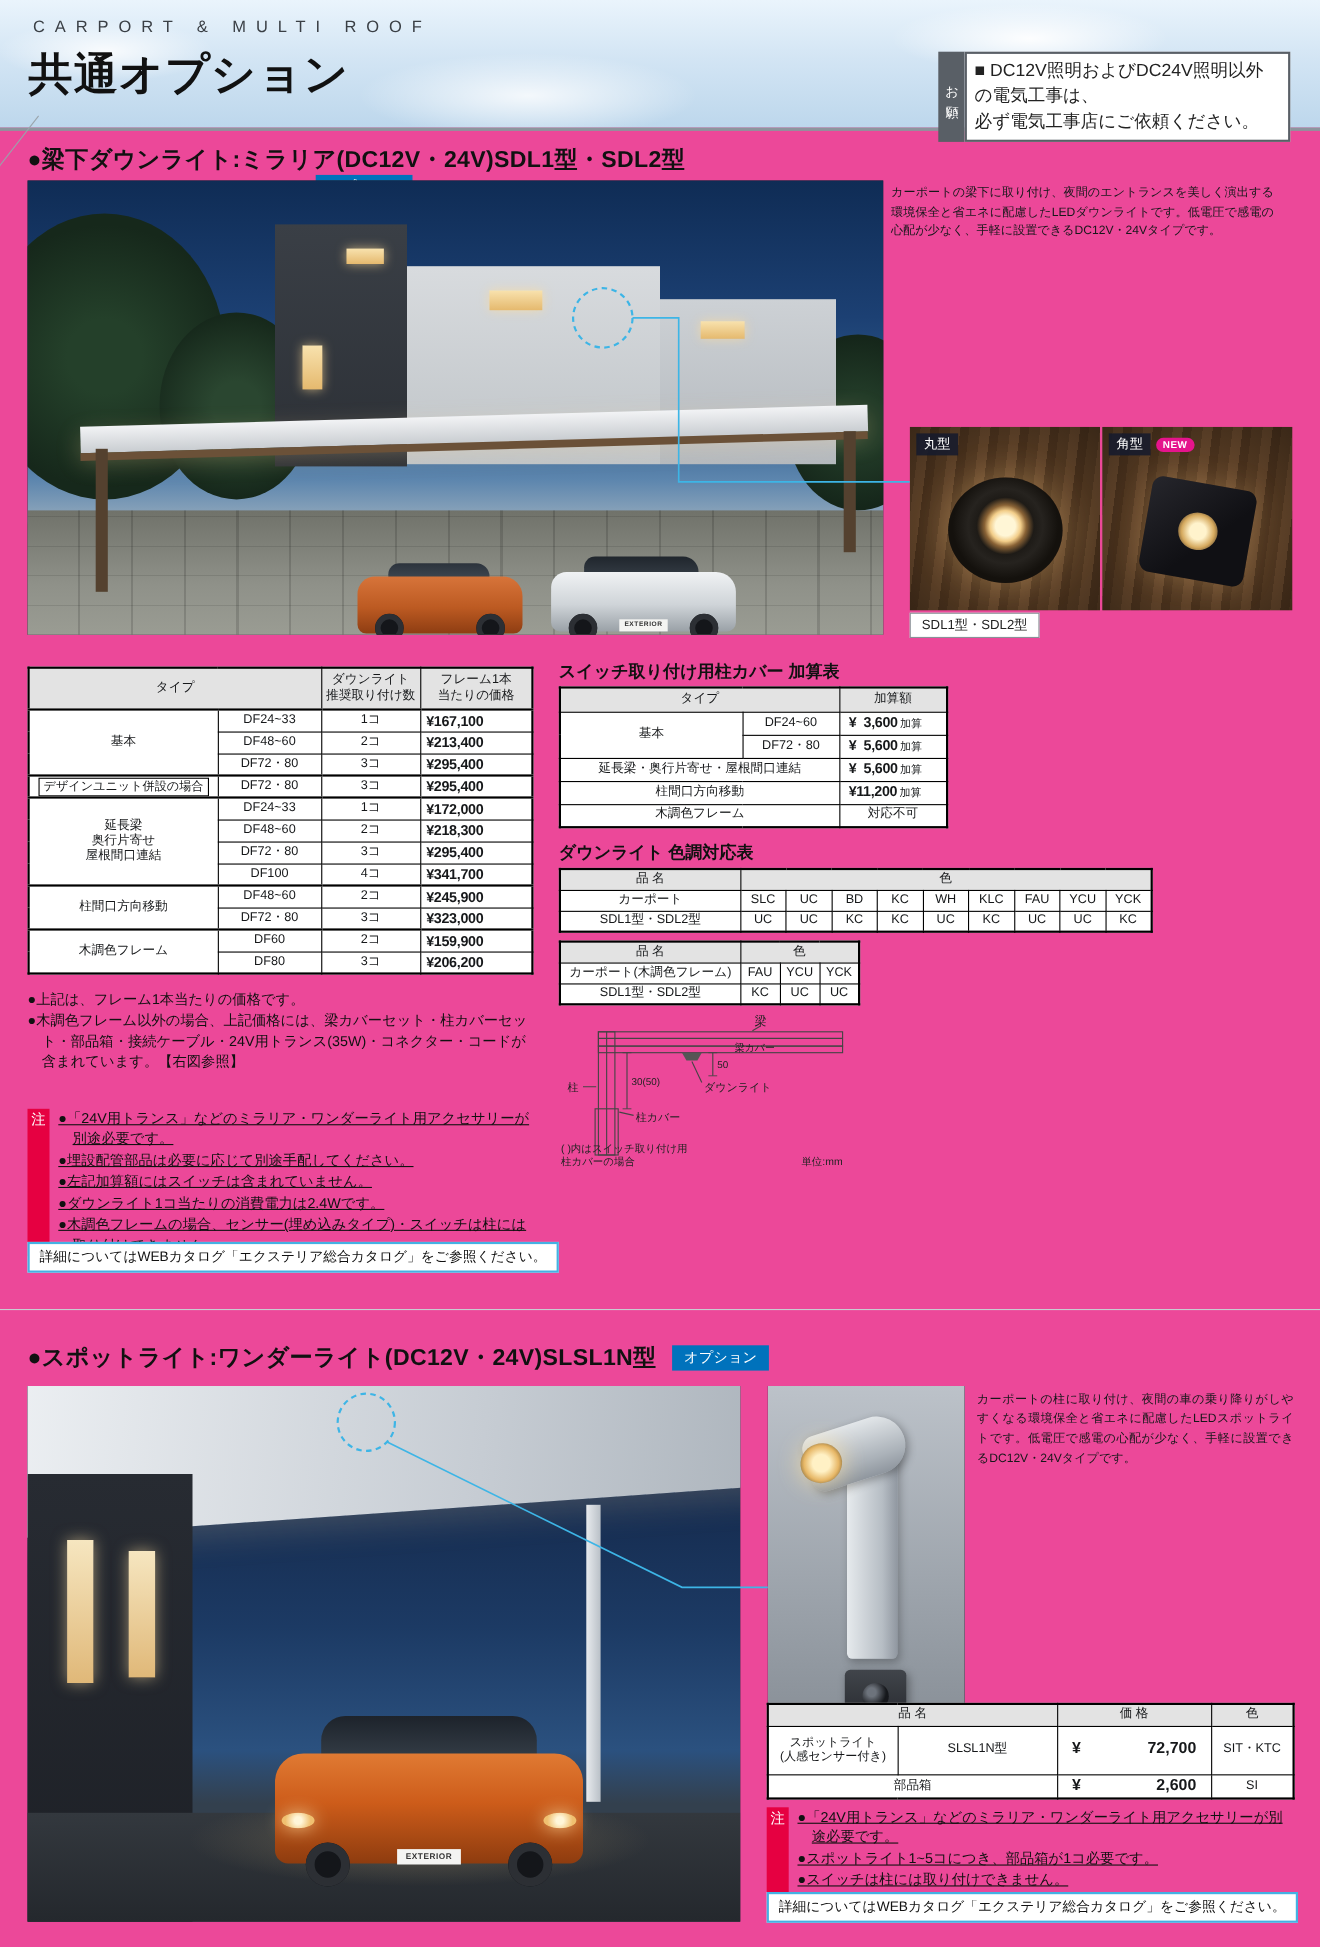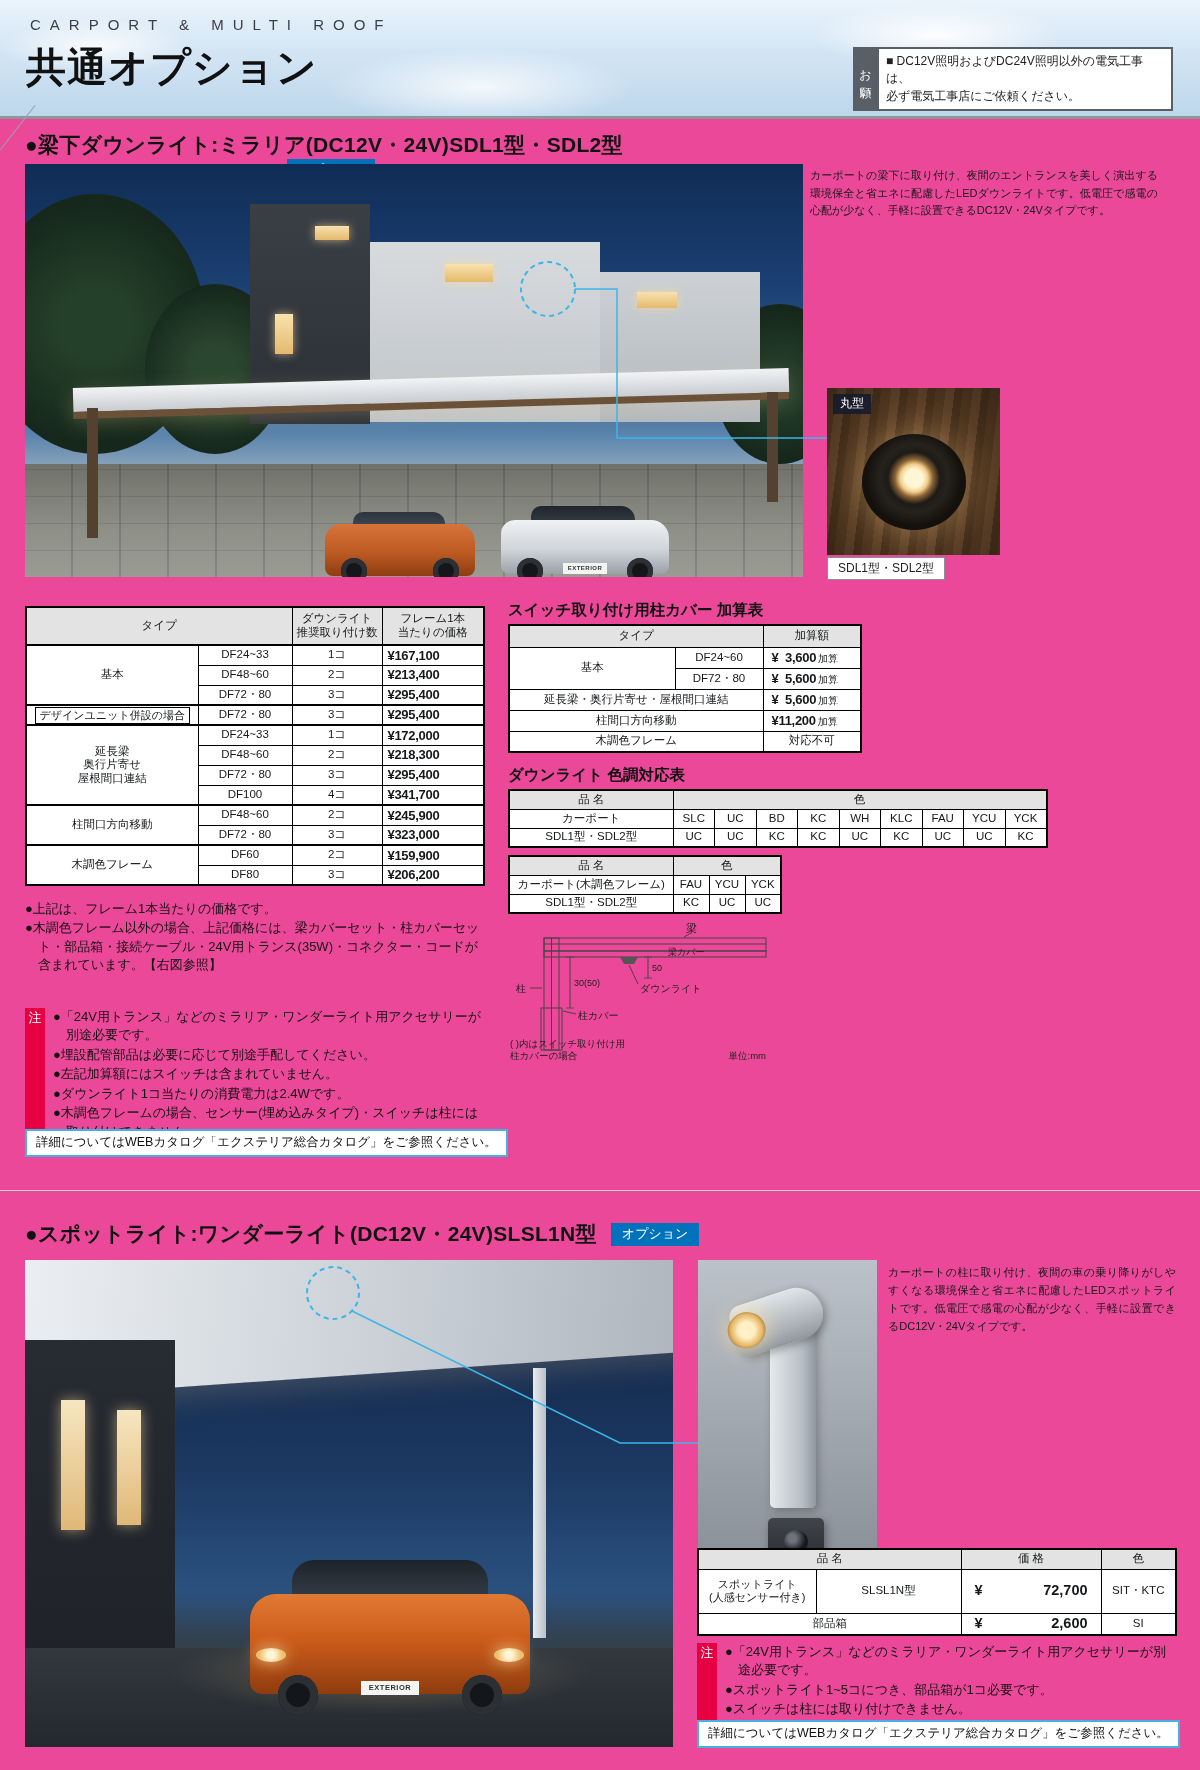--- a/index.html
+++ b/index.html
@@ -14,21 +14,21 @@
                  radial-gradient(ellipse 220px 55px at 40% 75%,rgba(255,255,255,.8),transparent 70%),
                  radial-gradient(ellipse 140px 40px at 8% 40%,rgba(255,255,255,.85),transparent 70%);}
   .brand{position:absolute;left:30px;top:16px;font-size:15px;letter-spacing:9px;color:#3a3f45;z-index:2;}
   .pagetitle{position:absolute;left:26px;top:40px;font-size:40px;font-weight:bold;color:#111;z-index:2;letter-spacing:1px;}
   .hd-rule{position:absolute;left:0;top:116px;width:1200px;height:3px;background:#8d959d;}
   .slash{position:absolute;left:-8px;top:160px;width:70px;height:1px;background:#9aa4ab;
          transform:rotate(-52deg);transform-origin:left center;}
   .notice{position:absolute;left:853px;top:47px;display:flex;z-index:3;}
   .notice-tab{width:24px;background:#595f66;color:#fff;writing-mode:vertical-rl;
       display:flex;align-items:center;justify-content:center;font-size:12px;letter-spacing:3px;}
-  .notice-body{width:278px;border:2px solid #595f66;background:#fff;font-size:12px;
+  .notice-body{width:278px;border:2px solid #595f66;background:#fff;font-size:16px;
       line-height:1.45;padding:4px 7px;white-space:pre-line;color:#222;}
 
   
   .sec-title{position:absolute;display:flex;align-items:center;}
   .sec-title-text{font-size:21px;font-weight:bold;color:#111;letter-spacing:.3px;}
   .badge{background:#0072bc;color:#fff;font-size:13px;padding:2px 11px 3px;margin-left:14px;white-space:nowrap;}
 
   .para{position:absolute;font-size:11px;line-height:1.6;text-align:justify;color:#16181a;}
 
   
@@ -121,21 +121,21 @@
 
   .clrtbl{font-size:11.5px;}
   .clrtbl tr{height:19px;}
   .clrtbl tr.thead{height:19px;}
 
   
   .notes{position:absolute;font-size:13px;line-height:1.42;color:#111;}
   .notes div{padding-left:13px;text-indent:-13px;margin-bottom:1px;}
   .chu{position:absolute;display:flex;}
   .chu-tab{width:20px;background:#e60041;color:#fff;font-size:13px;text-align:center;padding-top:1px;flex:0 0 20px;}
-  .chu-body{margin-left:8px;font-size:13px;line-height:1.42;color:#111;}
+  .chu-body{margin-left:8px;font-size:13px;line-height:1.42;color:#111;text-decoration:underline;}
   .chu-body div{padding-left:13px;text-indent:-13px;margin-bottom:1px;}
   .webbox{position:absolute;border:2px solid #45b1e3;background:#fff;padding:3px 9px 4px;font-size:12.5px;color:#111;white-space:nowrap;}
 
   .divider{position:absolute;left:0;top:1190px;width:1200px;height:1px;background:#c9cdd1;}
 
   
   .p2{left:25px;top:1260px;width:648px;height:487px;}
   .p2-sky{position:absolute;inset:0;background:linear-gradient(180deg,#101f3d 0%,#1c3a64 45%,#2b517f 68%,#33404e 78%);}
   .p2-roof{position:absolute;left:-30px;top:-36px;width:740px;height:150px;transform:rotate(-4deg);
      background:linear-gradient(100deg,#eef1f4 0%,#c6ccd3 60%,#a9b1b9 100%);box-shadow:0 10px 30px rgba(255,225,170,.18);}
@@ -241,20 +241,30 @@
   </div>
 
   <div class="para" style="left:810px;top:167px;width:348px;">カーポートの梁下に取り付け、夜間のエントランスを美しく演出する環境保全と省エネに配慮したLEDダウンライトです。低電圧で感電の心配が少なく、手軽に設置できるDC12V・24Vタイプです。</div>
 
   <div class="dphoto" style="left:827px;top:388px;">
     <div class="wood"></div>
     <div class="chiprow">
         <span class="chip">丸型</span>
       </div>
     <div class="dl-round"></div>
+  </div>
+  <div class="dphoto" style="left:1002px;top:388px;">
+    <div class="wood"></div>
+    <div class="chiprow">
+      <span class="chip">角型</span>
+      <span class="newbadge">NEW</span>
+    </div>
+    <div class="dl-square">
+        <div class="dl-sq-glow"></div>
+      </div>
   </div>
   <div class="dcaption" style="left:827px;top:557px;">SDL1型・SDL2型</div>
 
   <table class="maintbl" style="left:25px;top:606px;width:458px;">
     <colgroup>
         <col style="width:172px">
         <col style="width:94px">
         <col style="width:90px">
         <col style="width:102px">
       </colgroup>

